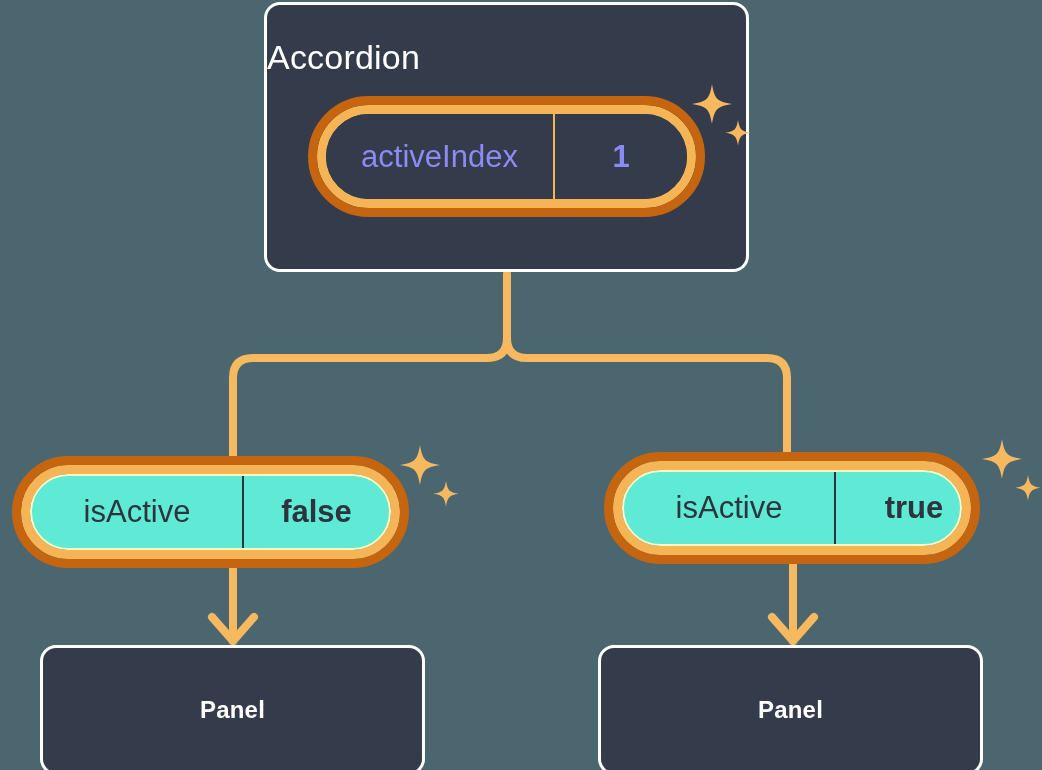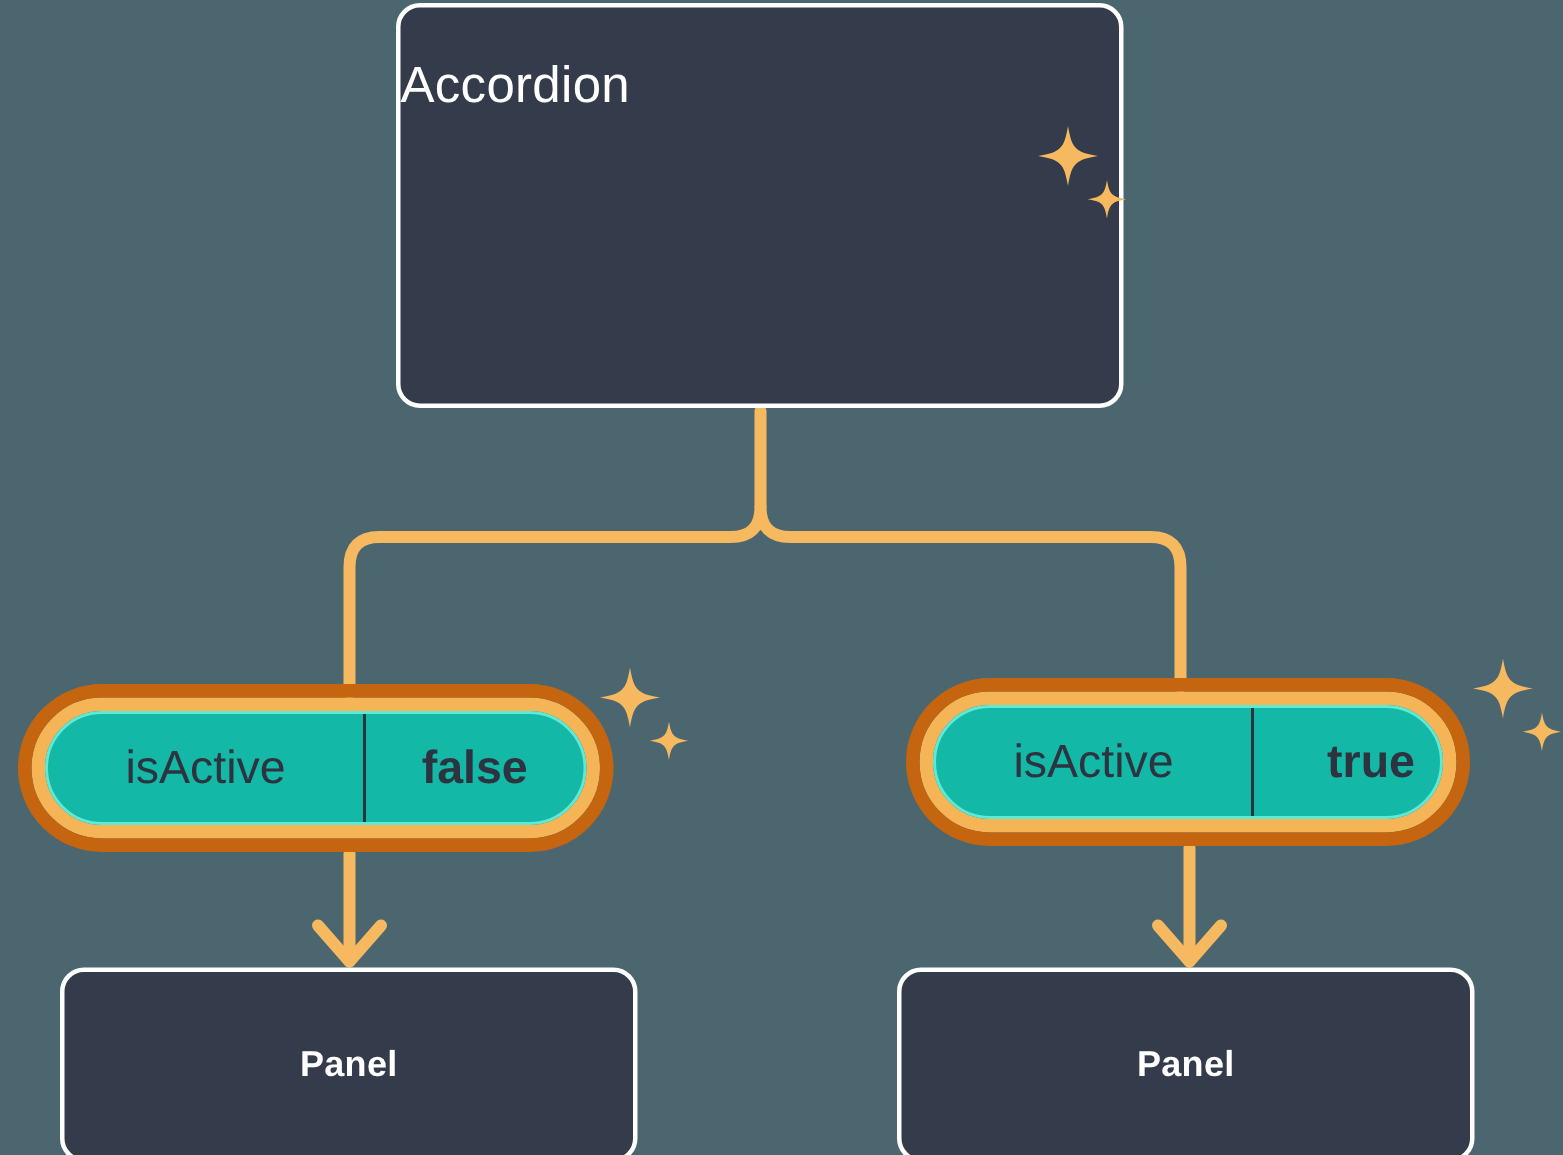--- a/index.html
+++ b/index.html
@@ -117,22 +117,22 @@
     border-right: 2px solid #f5b556;
   }
   #prop-pill .pill-val {
     flex: 1 1 auto;
     color: #8b8bf5;
     font-size: 31px;
   }
 
   
   .state-pill .pill-inner {
-    background: #14b8a6;
-    border: 2px solid #5eead4;
+    background: #5eead4;
+    border: 2px solid #fef9c3;
   }
   .state-pill .pill-key {
     color: #2d3440;
     font-size: 31px;
     font-weight: 400;
     border-right: 2px solid #2d3440;
   }
   .state-pill .pill-val {
     color: #2d3440;
     font-size: 31px;
@@ -183,20 +183,26 @@
 
       <path d="M793,565 L793,641"></path>
       <path d="M772,617 L793,641 L814,617"></path>
     </g>
   </svg>
 
   <div class="card" id="accordion-card">
     <div class="card-title">Accordion</div>
   </div>
 
+  <div class="pill" id="prop-pill">
+    <div class="pill-inner">
+      <div class="pill-key">activeIndex</div>
+      <div class="pill-val">1</div>
+    </div>
+  </div>
 
   <div class="pill state-pill" id="pill-left">
     <div class="pill-inner">
       <div class="pill-key">isActive</div>
       <div class="pill-val">false</div>
     </div>
   </div>
 
   <div class="pill state-pill" id="pill-right">
     <div class="pill-inner">

